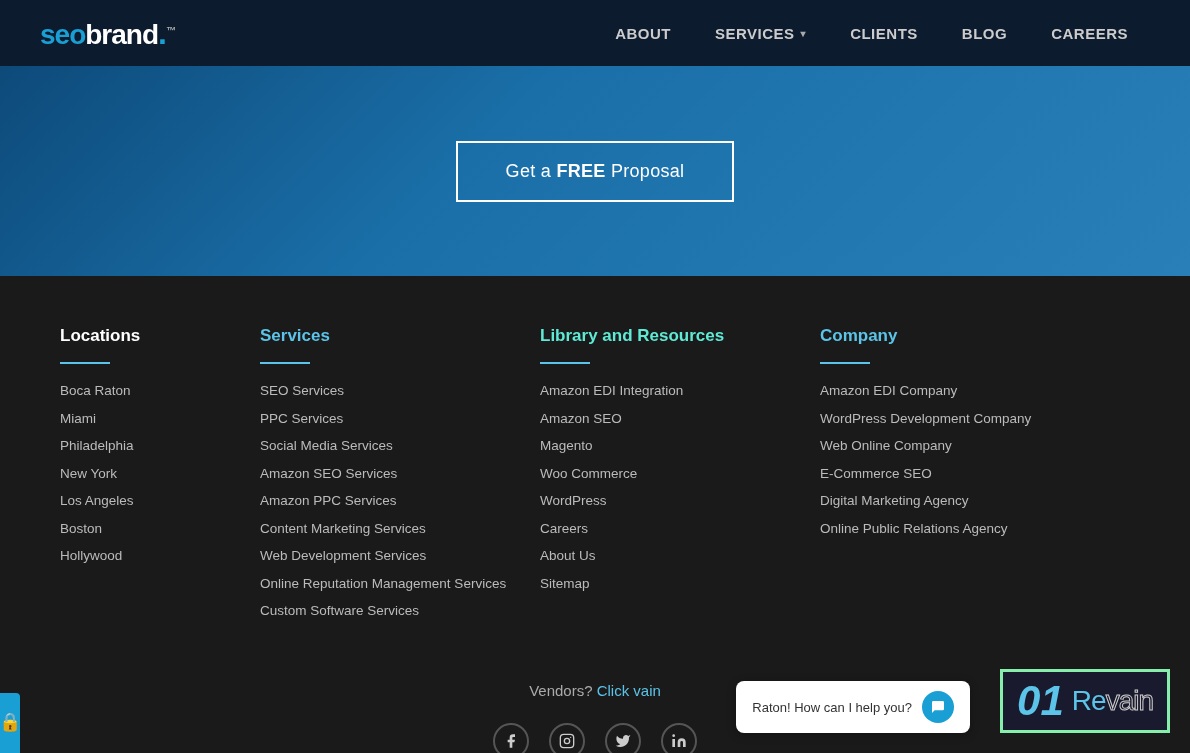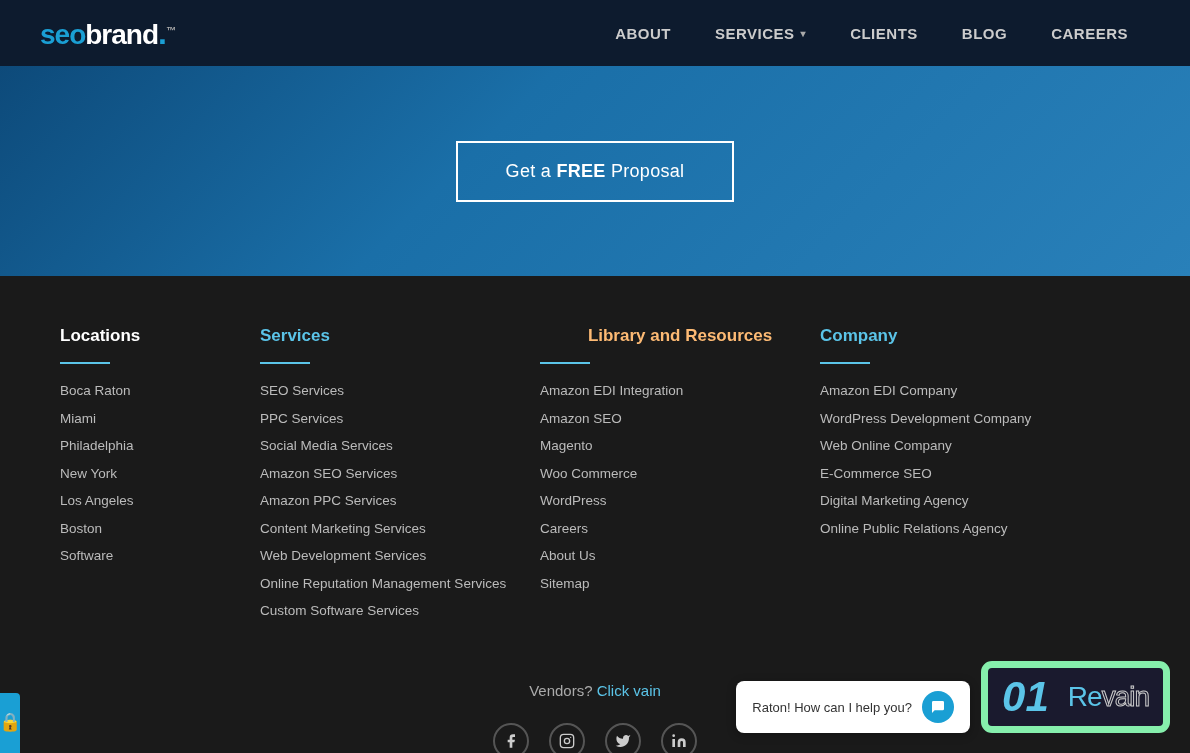--- a/index.html
+++ b/index.html
@@ -97,21 +97,21 @@
       margin-bottom: 50px;
     }
     .footer-col-title {
       font-size: 17px;
       font-weight: 700;
       color: #fff;
       margin-bottom: 16px;
       padding-bottom: 0;
     }
     .footer-col-title.services-title { color: #5bc4e8; }
-    .footer-col-title.library-title { color: #fdba74; text-align: center; }
+    .footer-col-title.library-title { color: #5eead4; }
     .footer-col-title.company-title { color: #5bc4e8; }
     .footer-col-title.locations-title { color: #fff; }
 
     .footer-link {
       display: block;
       color: #bbb;
       text-decoration: none;
       font-size: 13.5px;
       line-height: 1;
       margin-bottom: 14px;
@@ -155,26 +155,26 @@
       font-size: 16px;
       color: #ccc;
     }
 
     
     .revain-widget {
       position: fixed;
       bottom: 20px;
       right: 20px;
       background: #1a1a2e;
-      border: 7px solid #86efac;
-      border-radius: 11px;
+      border: 3px solid #86efac;
+      border-radius: 0;
       padding: 8px 14px;
       display: flex;
       align-items: center;
-      gap: 19px;
+      gap: 8px;
       z-index: 100;
     }
     .revain-r {
       font-size: 42px;
       font-weight: 900;
       color: #5bc4e8;
       line-height: 1;
       font-style: italic;
     }
     .revain-text {
@@ -269,21 +269,21 @@
 
     <div class="footer-col">
       <div class="footer-col-title locations-title">Locations</div>
       <div class="footer-divider"></div>
       <a class="footer-link">Boca Raton</a>
       <a class="footer-link">Miami</a>
       <a class="footer-link">Philadelphia</a>
       <a class="footer-link">New York</a>
       <a class="footer-link">Los Angeles</a>
       <a class="footer-link">Boston</a>
-      <a class="footer-link">Software</a>
+      <a class="footer-link">Hollywood</a>
     </div>
 
     <div class="footer-col">
       <div class="footer-col-title services-title">Services</div>
       <div class="footer-divider"></div>
       <a class="footer-link">SEO Services</a>
       <a class="footer-link">PPC Services</a>
       <a class="footer-link">Social Media Services</a>
       <a class="footer-link">Amazon SEO Services</a>
       <a class="footer-link">Amazon PPC Services</a>

